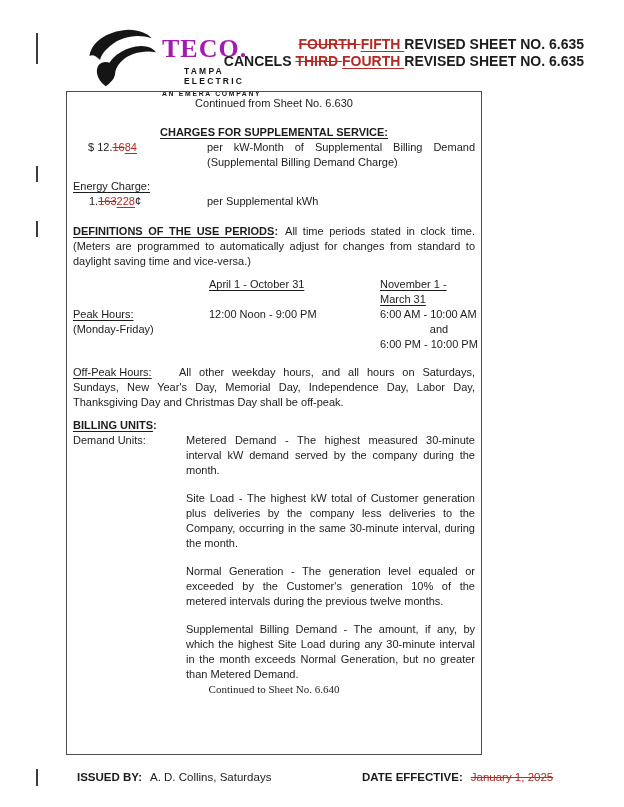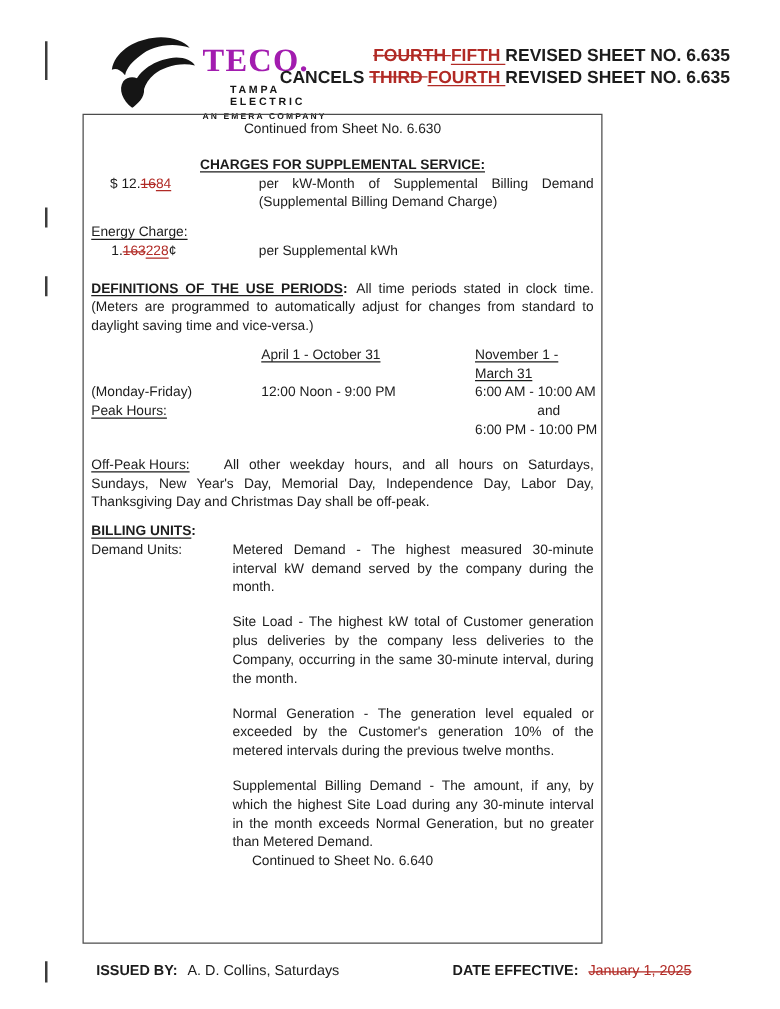--- a/index.html
+++ b/index.html
@@ -68,21 +68,21 @@
   .peak-col2-inner { width:118px; }
   .and-line { text-align:center; }
 
   .offpeak-para { margin-top:13px; text-align:justify; }
   .offpeak-label { display:inline-block; width:106px; }
 
   .billing-head { margin-top:8px; font-weight:bold; }
   .billing-paras p { text-align:justify; }
   .billing-paras p + p { margin-top:13px; }
 
-  .continued-to { text-align:center; }
+  .continued-to { text-align:center;font-family:Liberation Serif, serif; }
 
   
   .footer { position:absolute; left:0; top:770px; width:624px; font-size:11.5px; }
   .footer-issued { position:absolute; left:77px; top:0; white-space:nowrap; }
   .footer-date { position:absolute; left:362px; top:0; white-space:nowrap; }
   .footer .gap { display:inline-block; width:8px; }
 </style>
 </head>
 <body>
 
@@ -128,22 +128,22 @@
 
   <div class="defs-para"><span class="b unders">DEFINITIONS OF THE USE PERIODS</span><span class="b">:</span><span class="defs-gap">All time periods stated in clock time.  (Meters are programmed to automatically adjust for changes from standard to daylight saving time and vice-versa.)</span></div>
 
   <div class="period-head">
     <div class="ph-spacer"></div>
     <div class="ph-col1"><span class="unders">April 1 - October 31</span></div>
     <div class="ph-col2"><span class="unders">November 1 - March 31</span></div>
   </div>
   <div class="row">
     <div class="lab-col table">
+      <div><span class="unders">Peak Hours:</span></div>
       <div>(Monday-Friday)</div>
-      <div><span class="unders">Peak Hours:</span></div>
     </div>
     <div class="peak-col1">12:00 Noon - 9:00 PM</div>
     <div class="ph-col2">
       <div class="peak-col2-inner">
         <div>6:00 AM - 10:00 AM</div>
         <div class="and-line">and</div>
         <div>6:00 PM - 10:00 PM</div>
       </div>
     </div>
   </div>

